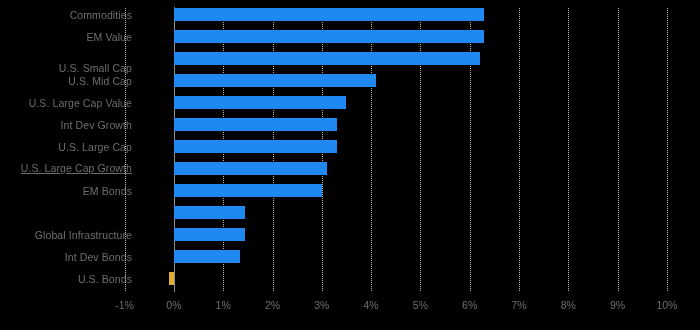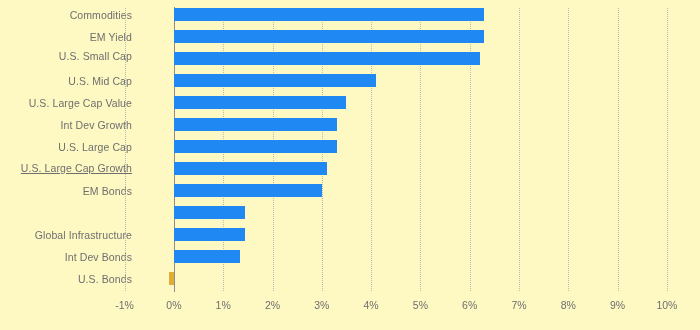--- a/index.html
+++ b/index.html
@@ -11,21 +11,21 @@
     width: 700px;
     height: 330px;
     font-family: "Liberation Sans", sans-serif;
     overflow: hidden;
   }
 
   #chart-root {
     position: relative;
     width: 700px;
     height: 330px;
-    background: #fef9c3;
+    background: #000000;
   }
 
   
   #y-axis-labels {
     position: absolute;
     left: 0;
     top: 0;
     width: 132px;
     height: 296px;
   }
@@ -90,22 +90,22 @@
     line-height: 1;
   }
 </style>
 </head>
 <body>
 
 <div id="chart-root">
 
   <div id="y-axis-labels">
       <div class="cat-label" style="top: 9.5px;">Commodities</div>
-      <div class="cat-label" style="top: 31.5px;">EM Yield</div>
-      <div class="cat-label" style="top: 51px;">U.S. Small Cap</div>
+      <div class="cat-label" style="top: 31.5px;">EM Value</div>
+      <div class="cat-label" style="top: 63px;">U.S. Small Cap</div>
       <div class="cat-label" style="top: 75.5px; padding-left: 18px;">U.S. Mid Cap</div>
       <div class="cat-label" style="top: 97.5px;">U.S. Large Cap Value</div>
       <div class="cat-label" style="top: 119.5px;">Int Dev Growth</div>
       <div class="cat-label" style="top: 141.5px;">U.S. Large Cap</div>
       <div class="cat-label" style="top: 163px; text-decoration: underline;">U.S. Large Cap Growth</div>
       <div class="cat-label" style="top: 185.5px; margin-left: 20px;">EM Bonds</div>
       <div class="cat-label" style="top: 229.5px;">Global Infrastructure</div>
       <div class="cat-label" style="top: 251.5px; padding-left: 44px;">Int Dev Bonds</div>
       <div class="cat-label" style="top: 273.5px;">U.S. Bonds</div>
     </div>

